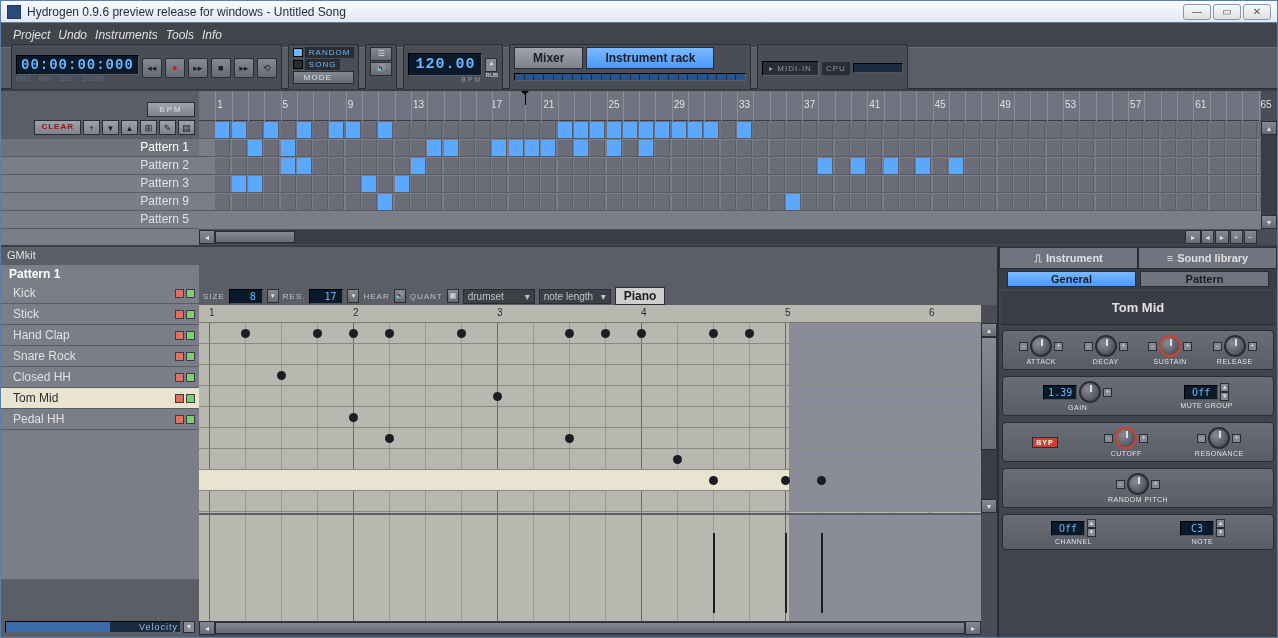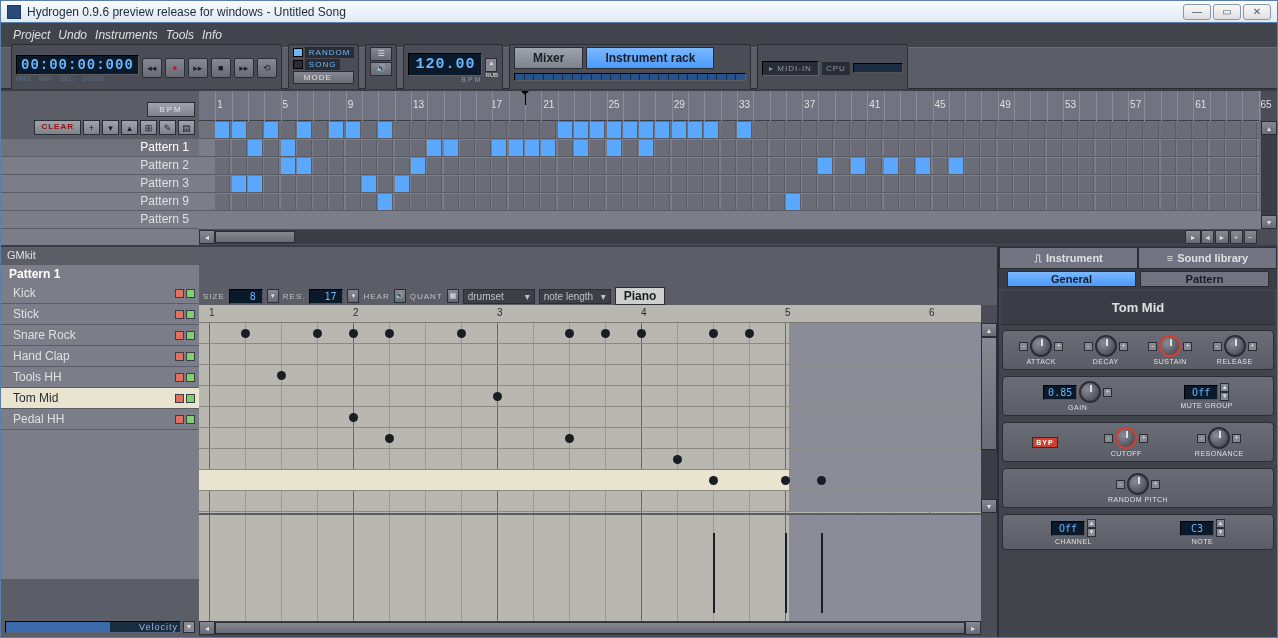--- a/index.html
+++ b/index.html
@@ -726,35 +726,35 @@
               </span>
             </div>
             <div class="inst-row">
               <span>Stick</span>
               <span class="inst-led">
                 <span class="led r"></span>
                 <span class="led g"></span>
               </span>
             </div>
             <div class="inst-row">
+              <span>Hand Clap</span>
+              <span class="inst-led">
+                <span class="led r"></span>
+                <span class="led g"></span>
+              </span>
+            </div>
+            <div class="inst-row">
               <span>Snare Rock</span>
               <span class="inst-led">
                 <span class="led r"></span>
                 <span class="led g"></span>
               </span>
             </div>
             <div class="inst-row">
-              <span>Hand Clap</span>
-              <span class="inst-led">
-                <span class="led r"></span>
-                <span class="led g"></span>
-              </span>
-            </div>
-            <div class="inst-row">
-              <span>Tools HH</span>
+              <span>Closed HH</span>
               <span class="inst-led">
                 <span class="led r"></span>
                 <span class="led g"></span>
               </span>
             </div>
             <div class="inst-row sel">
               <span>Tom Mid</span>
               <span class="inst-led">
                 <span class="led r"></span>
                 <span class="led g"></span>
@@ -974,21 +974,21 @@
                 <div class="knob"></div>
                 <span class="pm-btn">+</span>
               </div>
               <span class="knob-label">RELEASE</span>
             </div>
         </div>
 
         <div class="knob-section">
           <div class="knob-item">
               <div class="chip-row">
-                <span class="lcd-sm">0.85</span>
+                <span class="lcd-sm">1.39</span>
                 <div class="knob"></div>
                 <span class="pm-btn">+</span>
               </div>
               <span class="knob-label">GAIN</span>
             </div>
           <div class="knob-item">
               <div class="chip-row">
                 <span class="lcd-sm">Off</span>
                 <div class="knob-pm">
                   <span class="pm-btn">▴</span>

